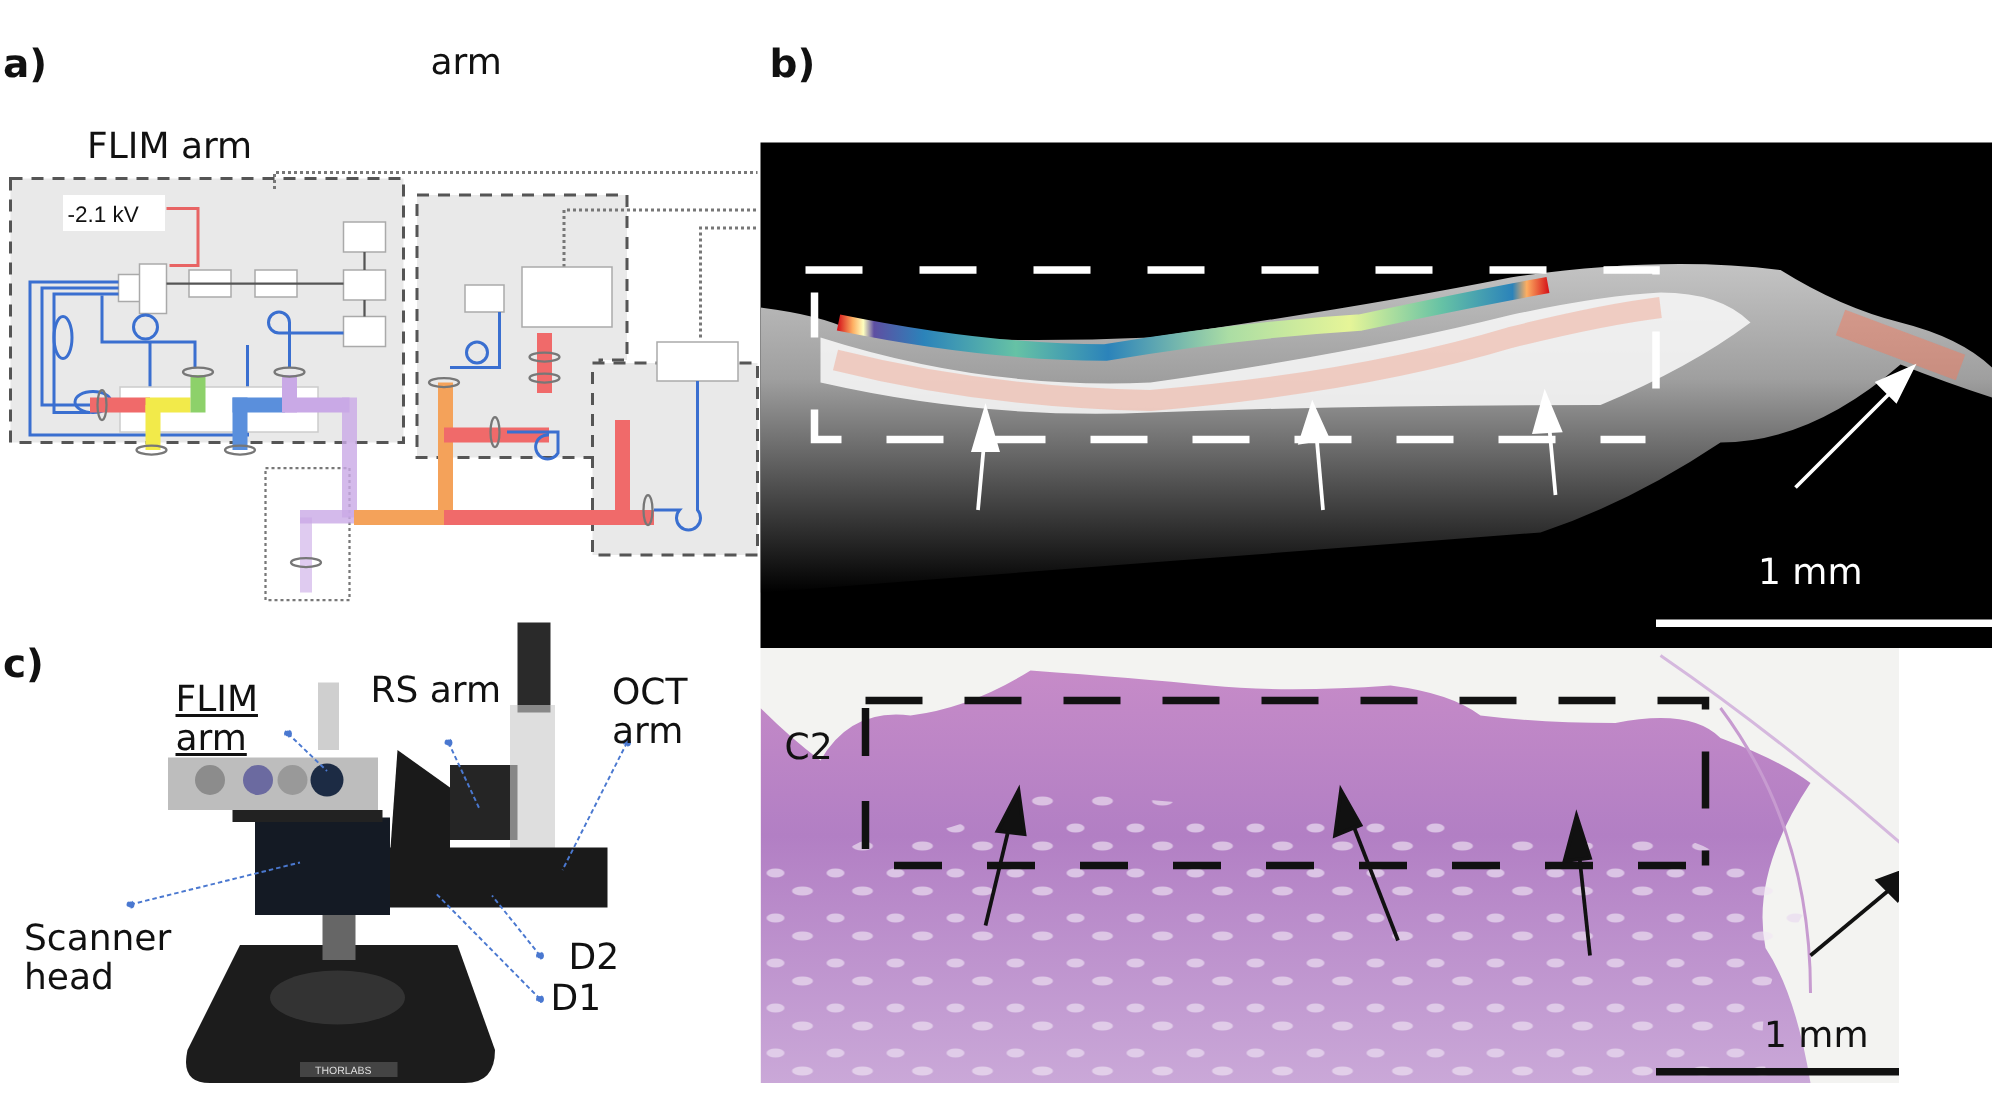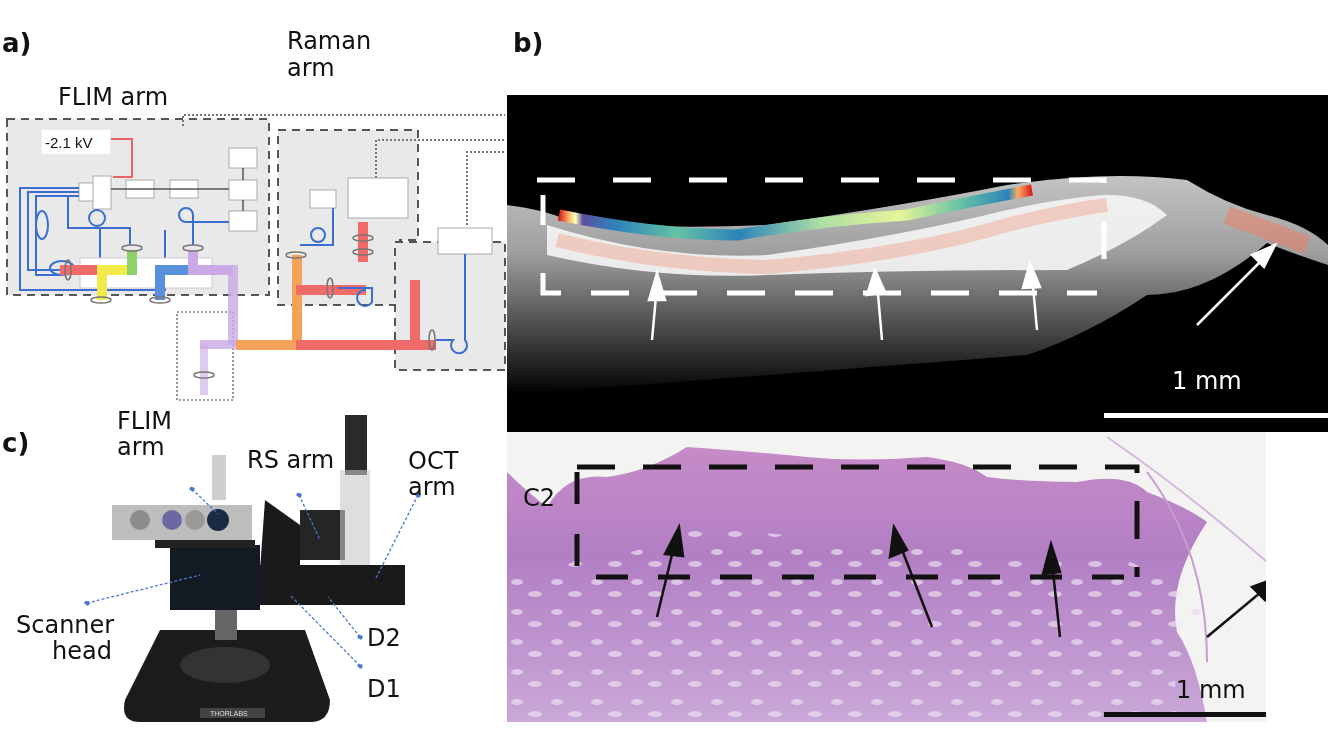--- a/index.html
+++ b/index.html
@@ -10,21 +10,20 @@
   .lbl { font-size:24px; line-height:26px; color:#111; }
   .lbl-w { font-size:24px; color:#fff; }
   svg { position:absolute; }
 </style>
 </head>
 <body>
 
 <div class="abs panel-letter" style="left:2px;top:28px;">a)</div>
 <div class="abs lbl" style="left:58px;top:84px;">FLIM arm</div>
 <div class="abs lbl" style="left:287px;top:28px;line-height:27px;">
-  <div>Raman</div>
   <div>arm</div>
 </div>
 
 <svg width="510" height="300" style="left:0;top:110px;" viewBox="0 110 510 300">
 
   <rect x="7" y="119" width="262" height="176" fill="#e9e9e9" stroke="#555" stroke-width="2" stroke-dasharray="8,6"></rect>
 
   <path d="M278 130 H418 V240 H400 V305 H278 Z" fill="#e9e9e9" stroke="#555" stroke-width="2" stroke-dasharray="8,6"></path>
 
   <path d="M395 242 H505 V370 H395 Z" fill="#e9e9e9" stroke="#555" stroke-width="2" stroke-dasharray="8,6"></path>
@@ -230,27 +229,27 @@
       <circle cx="418" cy="495" r="2"></circle>
     <line x1="87" y1="603" x2="200" y2="575"></line>
       <circle cx="87" cy="603" r="2"></circle>
     <line x1="360" y1="637" x2="328" y2="597"></line>
       <circle cx="360" cy="637" r="2"></circle>
     <line x1="360" y1="666" x2="290" y2="595"></line>
       <circle cx="360" cy="666" r="2"></circle>
   </g>
 </svg>
 
-<div class="abs lbl" style="left:117px;top:408px;">
+<div class="abs lbl" style="left:117px;top:453px;text-decoration:underline;">
   <div>FLIM</div>
   <div>arm</div>
 </div>
 <div class="abs lbl" style="left:247px;top:447px;text-align:center;">RS arm</div>
 <div class="abs lbl" style="left:408px;top:448px;">
   <div>OCT</div>
   <div>arm</div>
 </div>
-<div class="abs lbl" style="left:16px;top:612px;text-align:right;width:96px;">
+<div class="abs lbl" style="left:16px;top:612px;text-align:left;width:96px;">
   <div>Scanner</div>
   <div>head</div>
 </div>
-<div class="abs lbl" style="left:367px;top:625px;">D2</div>
-<div class="abs lbl" style="left:367px;top:652px;margin-top:24px;">D1</div>
+<div class="abs lbl" style="left:379px;top:625px;">D2</div>
+<div class="abs lbl" style="left:367px;top:652px;">D1</div>
 
 </body></html>

